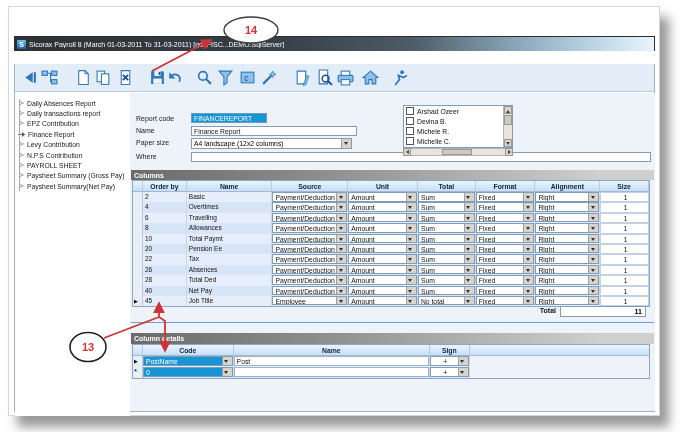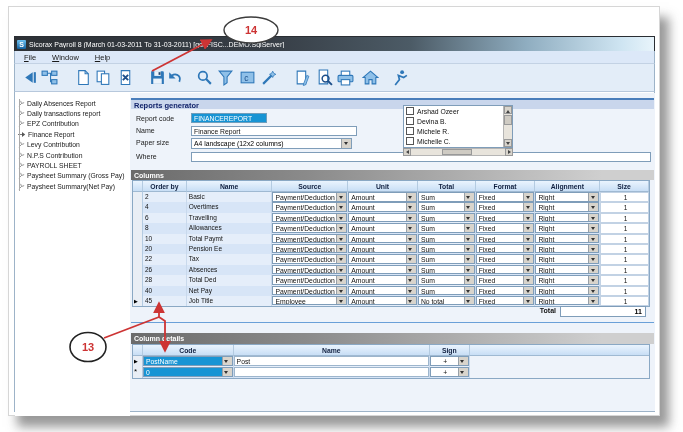--- a/index.html
+++ b/index.html
@@ -80,25 +80,20 @@
 <body>
 
 <div class="stage">
   <div class="abs card"></div>
 
   <div class="abs titlebar">
     <span class="applogo">S</span>
     <span class="titletext">Sicorax Payroll 8 (March 01-03-2011 To 31-03-2011)  [gdt:FISC...DEMO:SqlServer]</span>
   </div>
 
-  <div class="abs menubar">
-    <span class="menuitem">File</span>
-    <span class="menuitem">Window</span>
-    <span class="menuitem">Help</span>
-  </div>
 
   <div class="abs toolbar" id="toolbar">
       <span class="tbicon" style="left: 6px;"><svg viewBox="0 0 16 16">
           <path d="M11 3L4 8l7 5z" fill="#2e77b8"></path>
           <rect x="12" y="3" width="2" height="10" fill="#2e77b8"></rect>
         </svg></span>
       <span class="tbicon" style="left: 26px;"><svg viewBox="0 0 16 16">
           <path d="M6 4h3v8h1M9 4h1" stroke="#2e77b8" fill="none"></path>
           <rect x="1" y="2" width="5" height="4" fill="#8fc0e8" stroke="#2e77b8"></rect>
           <rect x="10" y="2" width="5" height="4" fill="#8fc0e8" stroke="#2e77b8"></rect>
@@ -236,21 +231,20 @@
           <svg viewBox="0 0 8 8" width="7" height="7">
             <path d="M1 7L4 4M4 4L3 1M4 4l3-1" stroke="#888" fill="none"></path>
           </svg>
         </span>
         <span>Paysheet Summary(Net Pay)</span>
       </div>
     </div>
   <div class="abs treeline"></div>
   <div class="abs main"></div>
 
-  <div class="abs genheader">Reports generator</div>
 
   <span class="abs flabel" style="left:136px;top:115px;">Report code</span>
   <div class="abs hlfield" style="left:191px;top:113px;width:76px;height:10px;">FINANCEREPORT</div>
 
   <span class="abs flabel" style="left:136px;top:127px;">Name</span>
   <div class="abs field" style="left:191px;top:125.5px;width:166px;height:10.5px;">Finance Report</div>
 
   <span class="abs flabel" style="left:136px;top:139px;">Paper size</span>
   <div class="abs combo" style="left:191px;top:138px;width:161px;height:10.5px;">
     <span class="cval">A4 landscape  (12x2 columns)</span>

